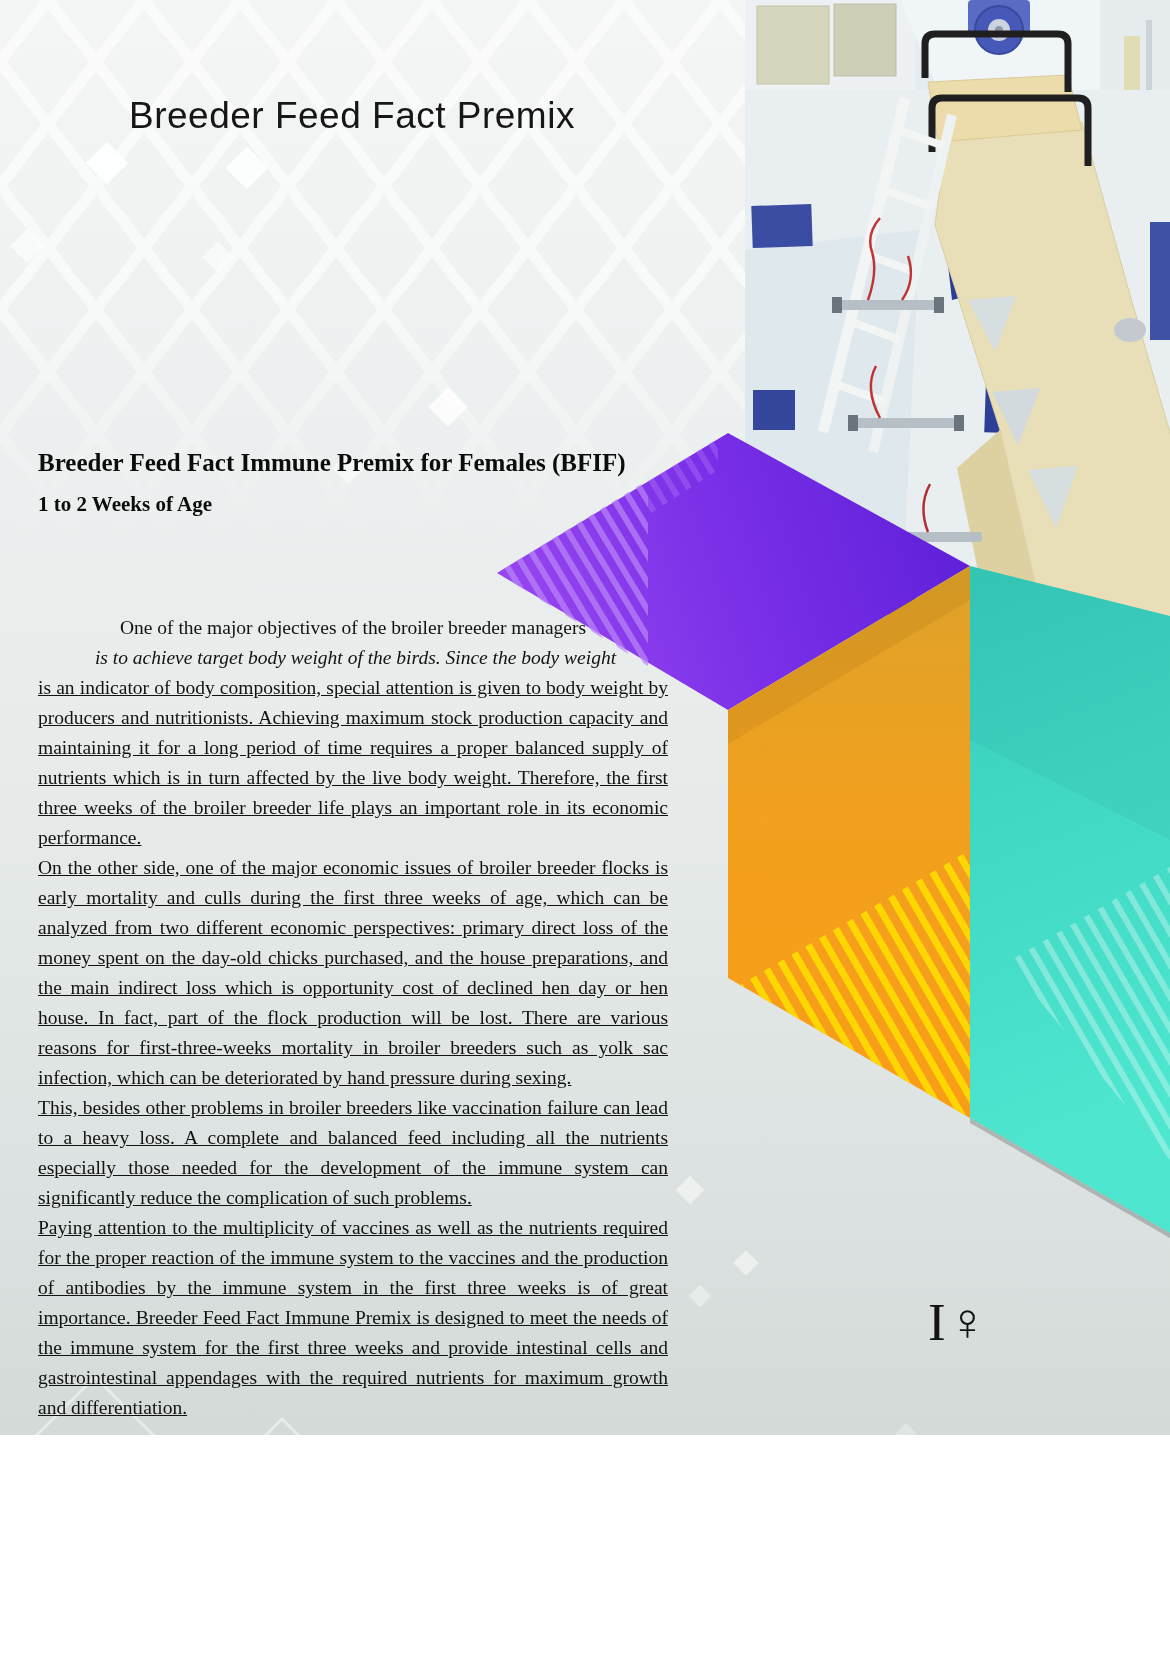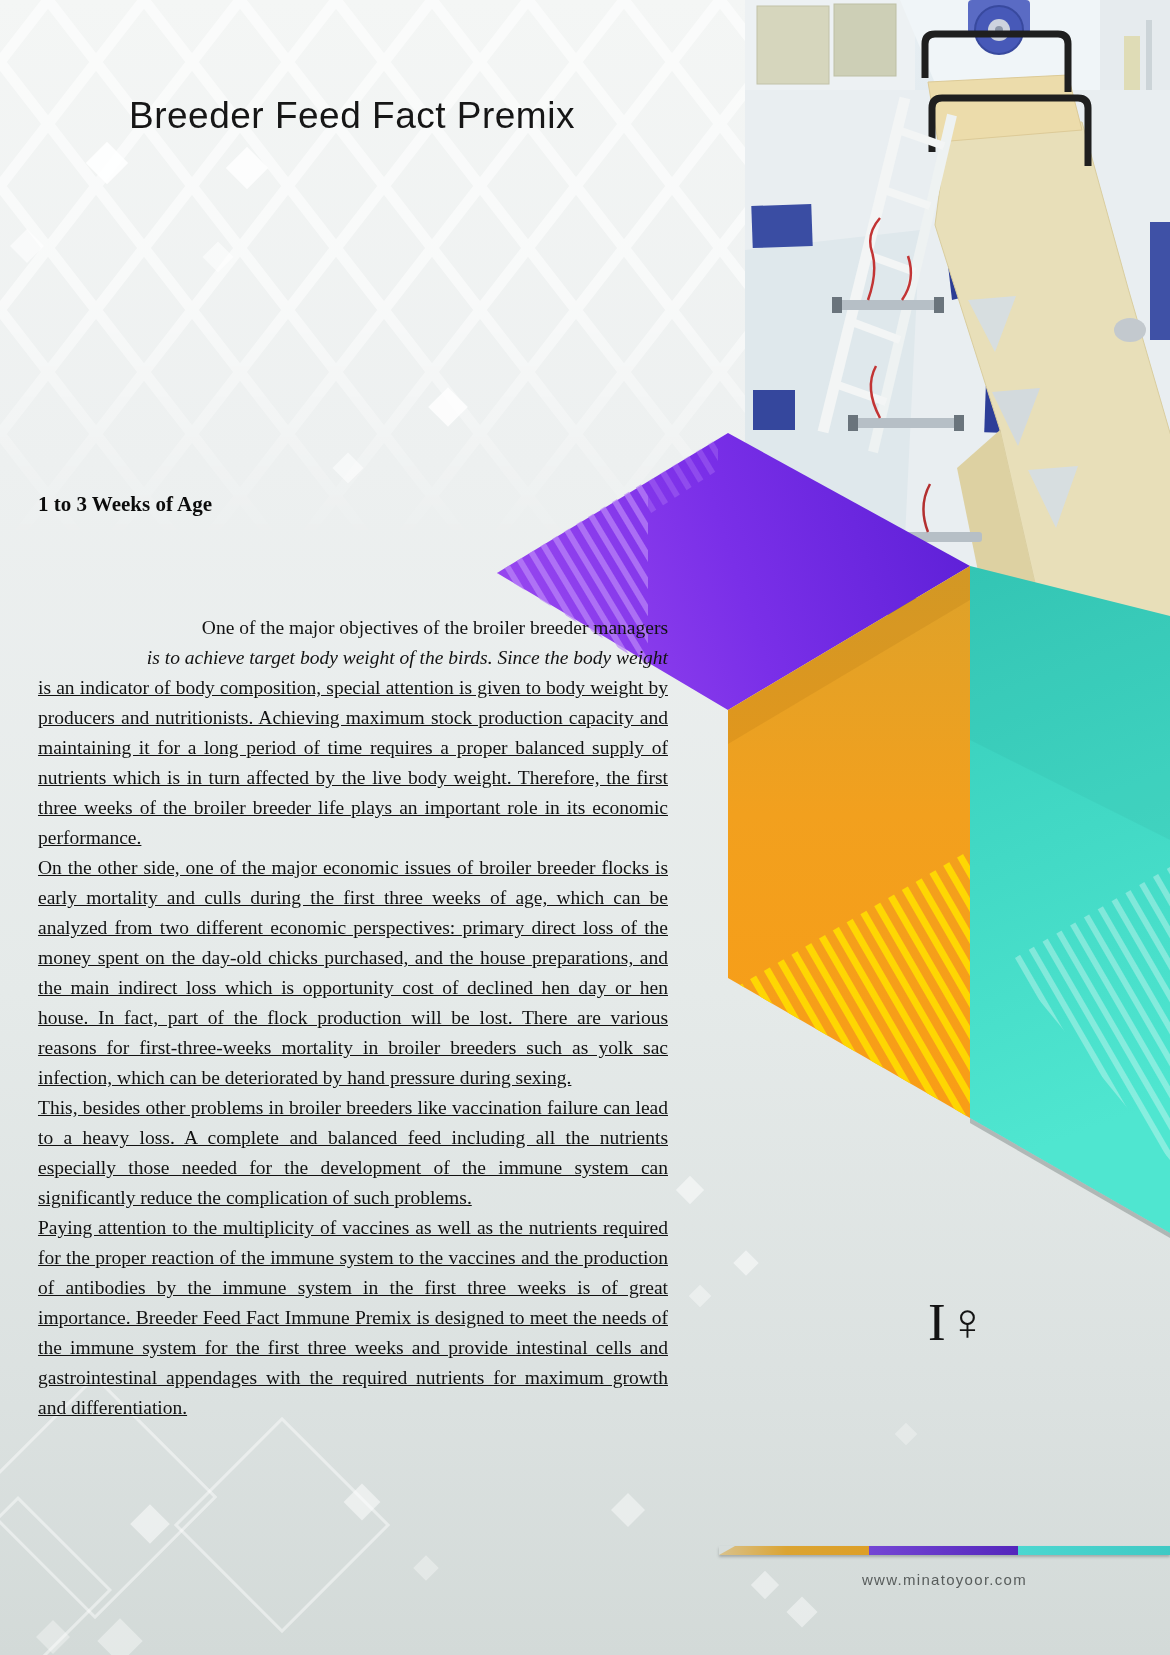--- a/index.html
+++ b/index.html
@@ -1,17 +1,17 @@
 <!DOCTYPE html>
 <html><head>
 <meta charset="utf-8">
 <style>
   html,body { margin:0; padding:0; background:#ffffff; }
   .page {
-    position:relative; width:1170px; height:1655px; overflow:hidden;
+    position:relative; width:1170px; height:1435px; overflow:hidden;
     background:linear-gradient(180deg,#f4f6f5 0%, #edf0f0 28%, #e5eae9 60%, #dbe1e0 85%, #d3dad8 100%);
     font-family:"Liberation Serif", serif;
   }
   svg.art { position:absolute; left:0; top:0; z-index:1; }
   .layer { position:absolute; z-index:2; }
 
   .title {
     left:129px; top:95px;
     font-family:"Liberation Sans", sans-serif;
     font-size:37px; color:#161616; letter-spacing:0.5px; white-space:nowrap;
@@ -22,21 +22,21 @@
     font-family:"Liberation Serif", serif;
   }
   .subheading {
     left:38px; top:492px;
     font-size:21px; font-weight:bold; color:#0c0c0c;
   }
   .bodytext {
     left:38px; top:613px; width:630px;
     font-size:19.5px; line-height:30px; color:#121212;
   }
-  .bodytext .shortline { text-align:right; }
+  .bodytext .shortline { text-align:center; }
   .bodytext .shortline.indent { padding-left:5px;font-style:italic; }
   .bodytext p { margin:0; text-align:justify;text-decoration:underline; }
   .mark {
     left:928px; top:1292px;
     font-size:53px; color:#141414; letter-spacing:2px;
     font-family:"Liberation Serif", serif;
   }
   .footer-bar {
     left:719px; top:1546px; width:451px; height:9px; display:flex;
     box-shadow:0 2px 3px rgba(70,75,75,0.35);
@@ -217,21 +217,22 @@
     </g>
     <g fill="none" stroke="#ffffff" stroke-width="3" stroke-opacity="0.45">
       <rect x="-85" y="-85" width="170" height="170" transform="translate(95,1497) rotate(45)"></rect>
       <rect x="-75" y="-75" width="150" height="150" transform="translate(282,1525) rotate(45)"></rect>
       <rect x="-65" y="-65" width="130" height="130" transform="translate(18,1590) rotate(45)"></rect>
     </g>
   </svg>
 
   <div class="layer title">Breeder Feed Fact Premix</div>
 
-  <div class="layer subheading">1 to 3 Weeks of Age</div>
+  <div class="layer heading">Breeder Feed Fact Immune Premix for Females (BFIF)</div>
+  <div class="layer subheading">1 to 2 Weeks of Age</div>
 
   <div class="layer bodytext">
     <div class="shortline">One of the major objectives of the broiler breeder managers</div>
     <div class="shortline indent">is to achieve target body weight of the birds. Since the body weight</div>
     <p>is an indicator of body composition, special attention is given to body weight by producers and nutritionists. Achieving maximum stock production capacity and maintaining it for a long period of time requires a proper balanced supply of nutrients which is in turn affected by the live body weight. Therefore, the first three weeks of the broiler breeder life plays an important role in its economic performance.</p>
     <p>On the other side, one of the major economic issues of broiler breeder flocks is early mortality and culls during the first three weeks of age, which can be analyzed from two different economic perspectives: primary direct loss of the money spent on the day-old chicks purchased, and the house preparations, and the main indirect loss which is opportunity cost of declined hen day or hen house. In fact, part of the flock production will be lost. There are various reasons for first-three-weeks mortality in broiler breeders such as yolk sac infection, which can be deteriorated by hand pressure during sexing.</p>
     <p>This, besides other problems in broiler breeders like vaccination failure can lead to a heavy loss. A complete and balanced feed including all the nutrients especially those needed for the development of the immune system can significantly reduce the complication of such problems.</p>
     <p>Paying attention to the multiplicity of vaccines as well as the nutrients required for the proper reaction of the immune system to the vaccines and the production of antibodies by the immune system in the first three weeks is of great importance. Breeder Feed Fact Immune Premix is designed to meet the needs of the immune system for the first three weeks and provide intestinal cells and gastrointestinal appendages with the required nutrients for maximum growth and differentiation.</p>
   </div>
 

